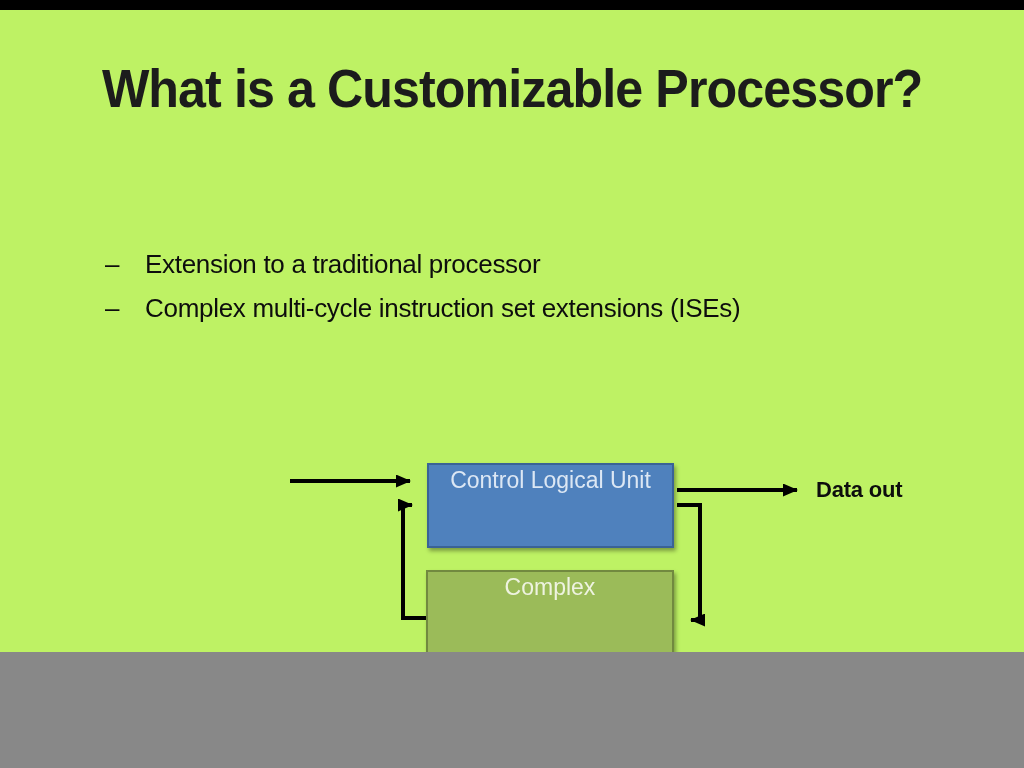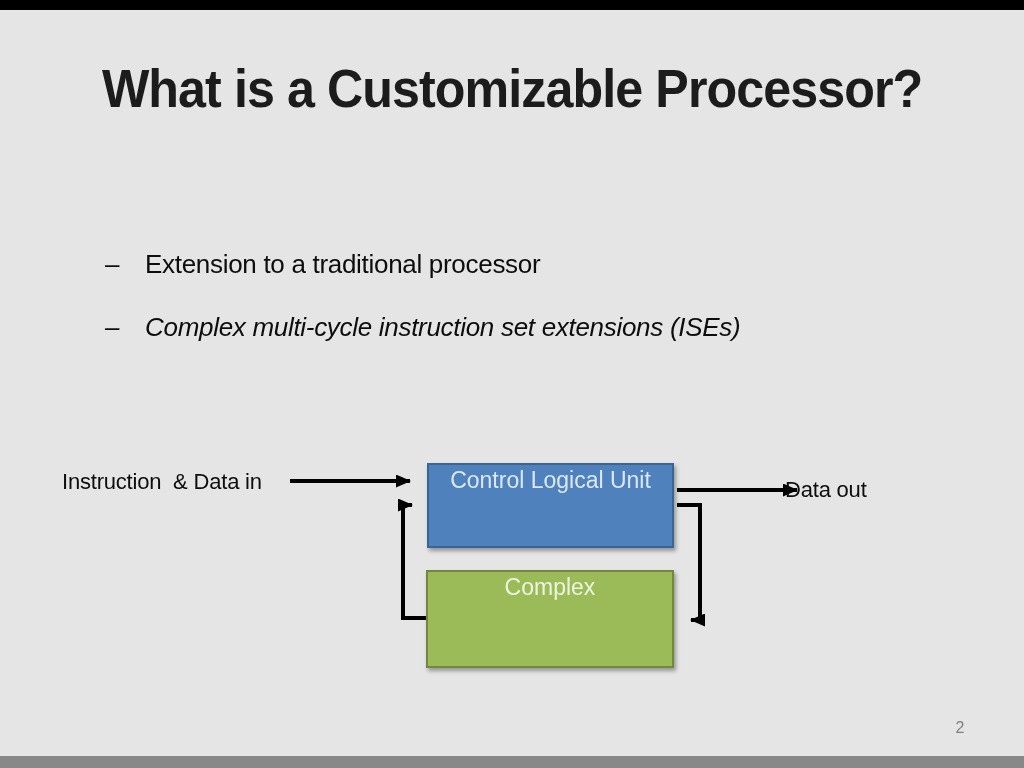--- a/index.html
+++ b/index.html
@@ -1,41 +1,41 @@
 <!DOCTYPE html>
 <html><head>
 <meta charset="utf-8">
 <style>
   html,body{margin:0;padding:0;background:#888;}
   .slide{
-    position:relative;width:1024px;height:756px;background:#e5e5e5;
+    position:relative;width:1024px;height:652px;background:#bef264;
     overflow:hidden;font-family:"Liberation Sans",sans-serif;color:#111;
   }
   .top-bar{position:absolute;left:0;top:0;width:1024px;height:10px;background:#000;}
   .title{
     position:absolute;left:0;top:60px;width:1024px;margin:0;
     text-align:center;font-size:54px;font-weight:700;color:#1c1c1c;
     line-height:1.05;letter-spacing:-1px;
   }
   .title > span{display:inline-block;transform:scaleX(0.93);transform-origin:center;}
   .bullet{position:absolute;white-space:pre;color:#0d0d0d;}
   .bullet .marker{display:inline-block;}
   .bullet-main{left:60px;top:193px;font-size:29px;line-height:34px;letter-spacing:-0.3px;}
   .bullet-main .marker{width:43px;font-size:24px;vertical-align:top;padding-top:1px;}
   .bullet-sub{font-size:26px;line-height:32px;letter-spacing:-0.3px;}
   .bullet-sub .marker{width:40px;}
   .sub-0{left:105px;top:248px;}
-  .sub-1{left:105px;top:311px;font-style:italic;}
+  .sub-1{left:105px;top:292px;}
   .sub-2{left:105px;top:347px;}
 
   .connectors{position:absolute;left:0;top:0;}
 
   .diagram-label{position:absolute;font-size:22px;line-height:25px;color:#0d0d0d;white-space:pre;letter-spacing:-0.2px;}
   .in-label{left:62px;top:469px;}
-  .out-label{left:785px;top:477px;}
+  .out-label{left:816px;top:477px;font-weight:bold;}
 
   .unit-box{
     position:absolute;display:flex;align-items:flex-start;justify-content:center;
     text-align:center;font-size:23px;line-height:30px;
     box-shadow:2px 3px 4px rgba(0,0,0,0.35);
   }
   .control-box{
     left:427px;top:463px;width:247px;height:85px;
     background:#4f81bd;border:2px solid #3a6396;color:#dce7f4;
     box-sizing:border-box;
@@ -72,21 +72,20 @@
       <marker id="ah" markerUnits="userSpaceOnUse" markerWidth="16" markerHeight="13" refX="14" refY="6.5" orient="auto">
         <path d="M0,0 L15,6.5 L0,13 z" fill="#000"></path>
       </marker>
     </defs>
     <path d="M290,481 H410" stroke="#000" stroke-width="4" fill="none" marker-end="url(#ah)"></path>
     <path d="M677,490 H797" stroke="#000" stroke-width="4" fill="none" marker-end="url(#ah)"></path>
     <path d="M426,618 H403 V505 H412" stroke="#000" stroke-width="4" fill="none" marker-end="url(#ah)"></path>
     <path d="M677,505 H700 V620 H691" stroke="#000" stroke-width="4" fill="none" marker-end="url(#ah)"></path>
   </svg>
 
-  <div class="diagram-label in-label">Instruction  &amp; Data in</div>
 
   <div class="unit-box control-box">
     <span>Control Logical Unit</span>
   </div>
 
   <div class="unit-box extended-box">
     <span>
       <span>Complex</span><br>
     </span>
   </div>

